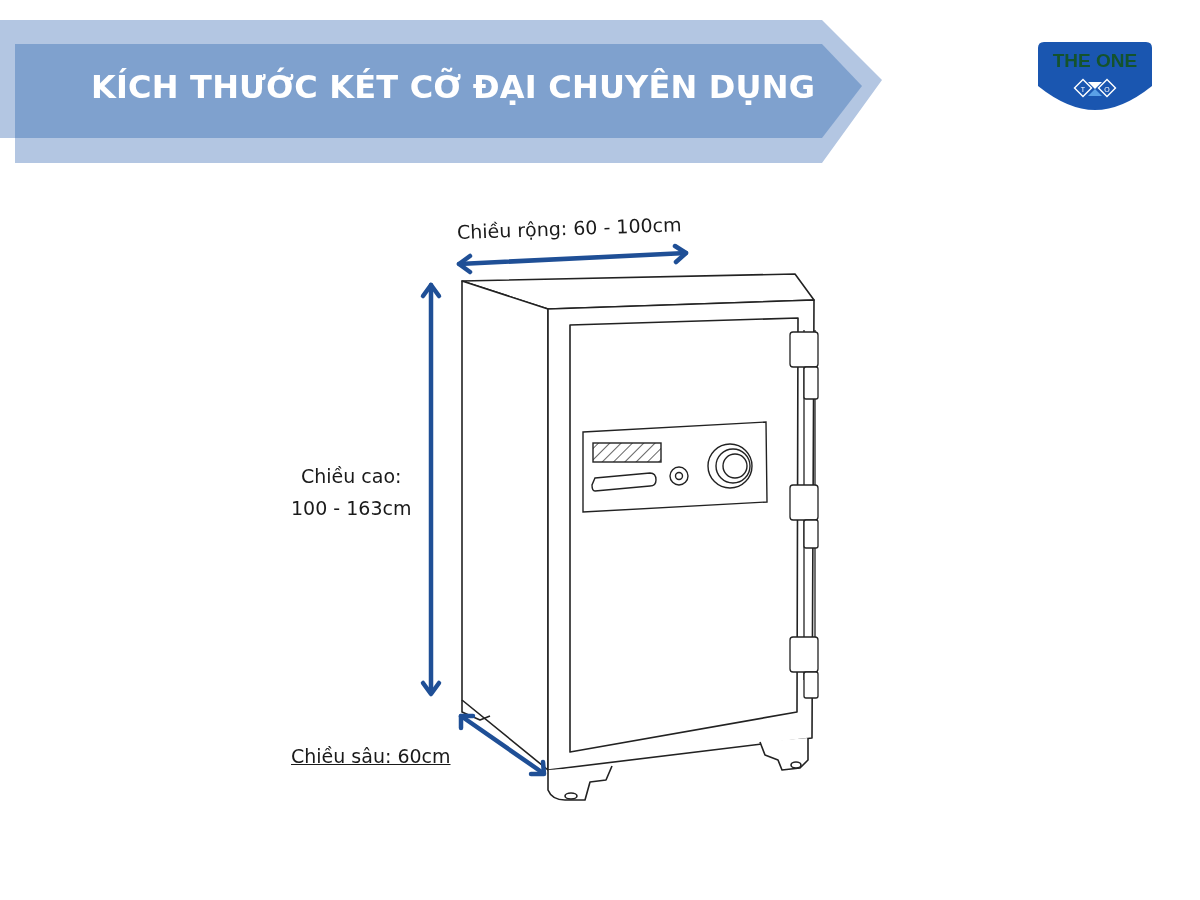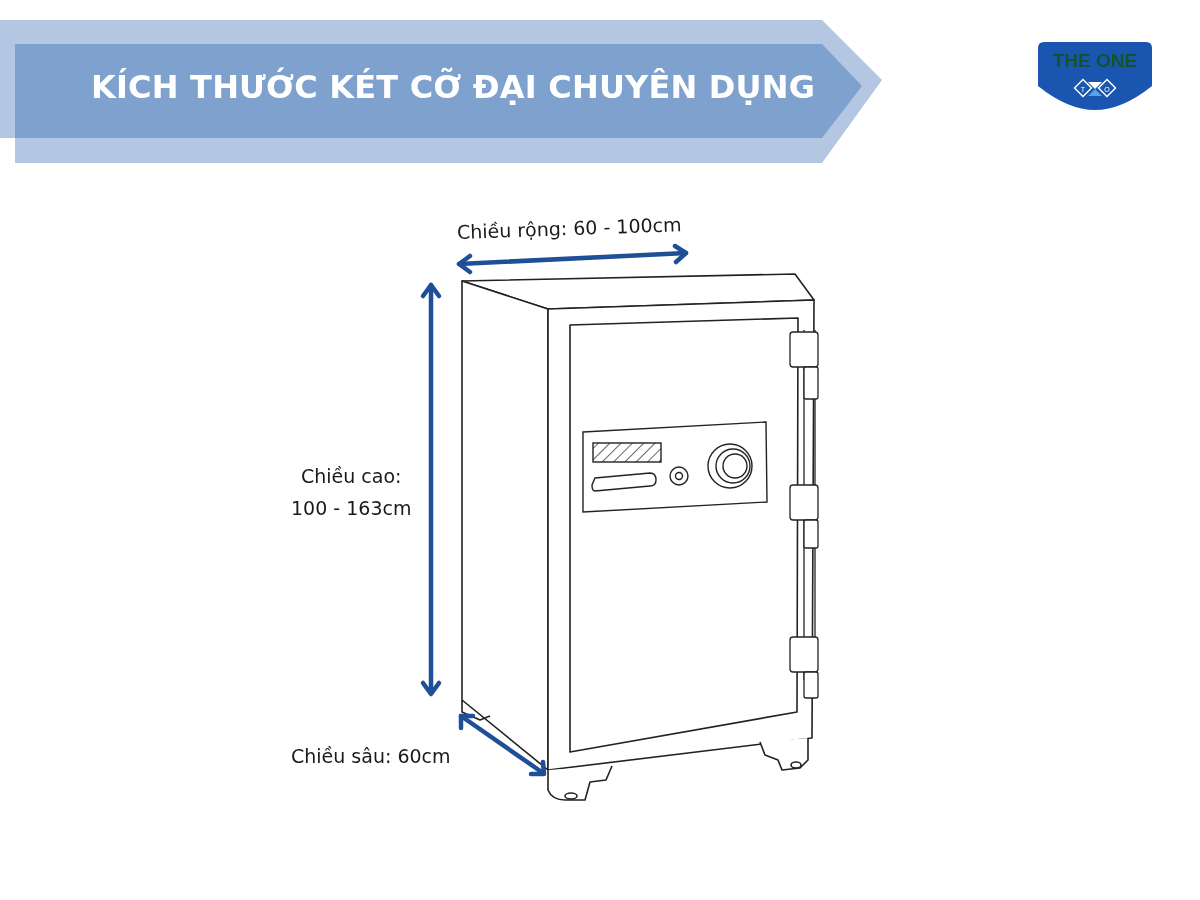--- a/index.html
+++ b/index.html
@@ -5,21 +5,21 @@
   html, body { margin:0; padding:0; }
   body { width:1200px; height:900px; background:#ffffff; position:relative; overflow:hidden; font-family:"Liberation Sans", sans-serif; }
   .banner { position:absolute; left:0; top:0; width:900px; height:180px; }
   .banner-title { position:absolute; left:91px; top:68px; font-size:32px; font-weight:bold; color:#ffffff; letter-spacing:0.2px; font-family:"DejaVu Sans", sans-serif; }
   .logo { position:absolute; left:1038px; top:42px; width:114px; height:68px; }
   .logo-text { position:absolute; left:0; top:8px; width:114px; text-align:center; color:#14532d; font-weight:bold; font-size:19px; font-family:"Liberation Sans", sans-serif; }
   .diagram { position:absolute; left:0; top:0; width:1200px; height:900px; }
   .label { position:absolute; font-size:19px; color:#1a1a1a; font-family:"DejaVu Sans", sans-serif; line-height:32px; }
   .lbl-width { left:457px; top:216px; transform:rotate(-2deg); transform-origin:left center; }
   .lbl-height { left:291px; top:460px;text-align:center; }
-  .lbl-depth { left:291px; top:740px; }
+  .lbl-depth { left:291px; top:740px;text-decoration:underline; }
 </style>
 </head>
 <body>
 
 <div class="banner">
   <svg width="900" height="180" viewBox="0 0 900 180">
     <polygon points="0,20 822,20 882,80 822,163 15,163 15,138 0,138" fill="#b3c6e2"></polygon>
     <polygon points="15,44 822,44 862,86 822,138 15,138" fill="#7fa1ce"></polygon>
   </svg>
   <div class="banner-title">KÍCH THƯỚC KÉT CỠ ĐẠI CHUYÊN DỤNG</div>

